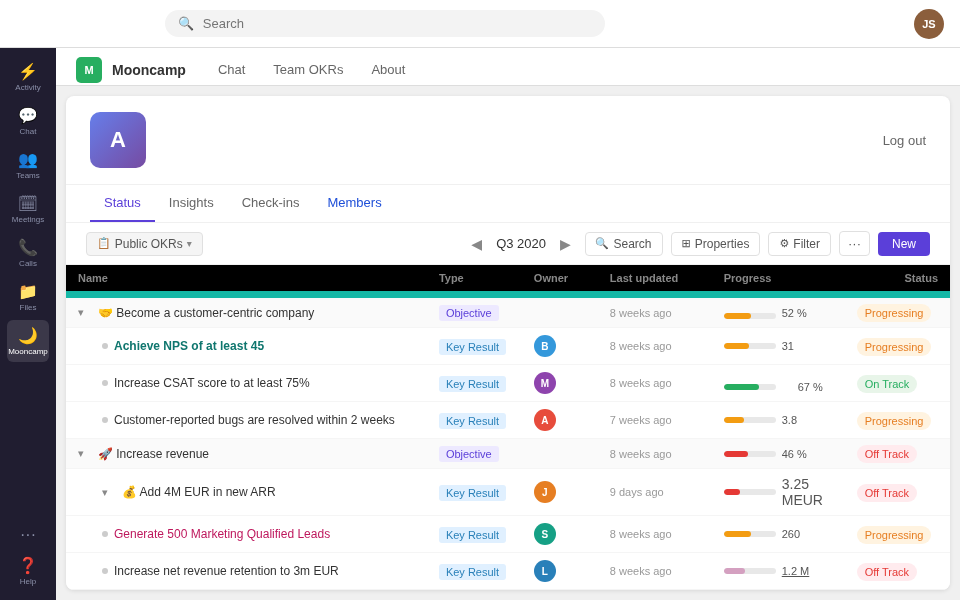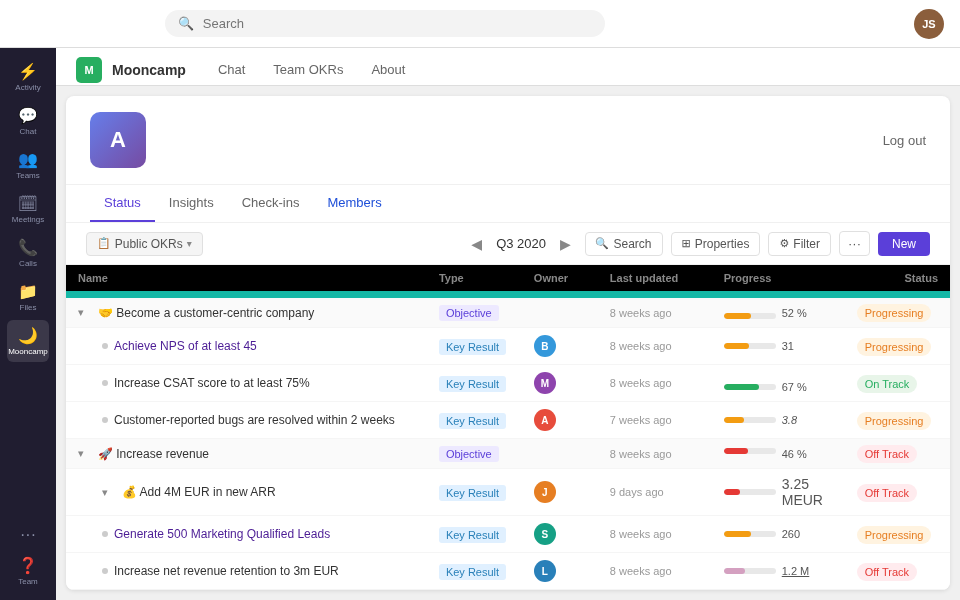--- a/index.html
+++ b/index.html
@@ -46,21 +46,21 @@
         <span style="font-size:8px;">Files</span>
       </div>
       <div style="width:42px; height:42px; display:flex; flex-direction:column; align-items:center; justify-content:center; color:white; cursor:pointer; border-radius:6px; gap:2px; background:rgba(255,255,255,0.12);">
         <span style="font-size:16px;">🌙</span>
         <span style="font-size:8px;">Mooncamp</span>
       </div>
       <div style="margin-top:auto;">
         <div style="width:42px; height:30px; display:flex; align-items:center; justify-content:center; color:#8a8fa8; cursor:pointer; border-radius:6px; font-size:16px;">···</div>
         <div style="width:42px; height:42px; display:flex; flex-direction:column; align-items:center; justify-content:center; color:#8a8fa8; cursor:pointer; border-radius:6px; gap:2px;">
           <span style="font-size:16px;">❓</span>
-          <span style="font-size:8px;">Team</span>
+          <span style="font-size:8px;">Help</span>
         </div>
       </div>
     </div>
 
     <div style="flex:1; display:flex; flex-direction:column; overflow:hidden; background:#f0f0f0;">
 
       <div style="background:white; border-bottom:1px solid #ddd; padding:0 20px; flex-shrink:0;">
         <div style="display:flex; align-items:center; gap:10px; padding:8px 0 2px;">
           <div style="width:26px; height:26px; background:#27ae60; border-radius:5px; display:flex; align-items:center; justify-content:center; color:white; font-size:11px; font-weight:bold;">M</div>
           <span style="font-size:14px; font-weight:600; color:#333;">Mooncamp</span>
@@ -142,21 +142,21 @@
                       </div>
                       <span style="font-size: 11px; color: rgb(85, 85, 85);">52 %</span>
                     </div>
                   </td>
                   <td style="padding: 7px 12px; vertical-align: middle;"><span style="padding: 3px 8px; border-radius: 10px; font-size: 11px; font-weight: 500; background: rgb(255, 243, 224); color: rgb(230, 126, 34); white-space: nowrap;">Progressing</span></td>
                 </tr>
                 <tr style="border-bottom: 1px solid rgb(245, 245, 245); background: white;">
                   <td style="padding: 7px 12px; font-size: 12px; color: rgb(51, 51, 51); vertical-align: middle;">
                     <div style="display: flex; align-items: center; gap: 6px; padding-left: 24px;">
                       <span style="width: 6px; height: 6px; background: rgb(204, 204, 204); border-radius: 50%; flex-shrink: 0; display: inline-block;"></span>
-                      <span style="font-size: 12px; color: #4c1d95;">Achieve NPS of at least 45</span>
+                      <span style="font-size: 12px; color: #0f766e; font-weight: bold;">Achieve NPS of at least 45</span>
                     </div>
                   </td>
                   <td style="padding: 7px 12px; vertical-align: middle;"><span style="padding: 2px 7px; border-radius: 3px; font-size: 11px; background: rgb(224, 240, 255); color: rgb(41, 128, 185);">Key Result</span></td>
                   <td style="padding: 7px 12px; vertical-align: middle;">
                     <div style="width: 22px; height: 22px; border-radius: 50%; background: rgb(52, 152, 219); display: flex; align-items: center; justify-content: center; color: white; font-size: 10px; font-weight: bold;">B</div>
                   </td>
                   <td style="padding: 7px 12px; font-size: 11px; color: rgb(153, 153, 153); vertical-align: middle;">8 weeks ago</td>
                   <td style="padding: 7px 12px; vertical-align: middle;">
                     <div style="display: flex; align-items: center; gap: 6px;">
                       <div style="width: 52px; height: 6px; background: rgb(232, 232, 232); border-radius: 3px; overflow: hidden; flex-shrink: 0;">
@@ -173,21 +173,21 @@
                       <span style="width: 6px; height: 6px; background: rgb(204, 204, 204); border-radius: 50%; flex-shrink: 0; display: inline-block;"></span>
                       <span style="font-size: 12px; color: rgb(51, 51, 51);">Increase CSAT score to at least 75%</span>
                     </div>
                   </td>
                   <td style="padding: 7px 12px; vertical-align: middle;"><span style="padding: 2px 7px; border-radius: 3px; font-size: 11px; background: rgb(224, 240, 255); color: rgb(41, 128, 185);">Key Result</span></td>
                   <td style="padding: 7px 12px; vertical-align: middle;">
                     <div style="width: 22px; height: 22px; border-radius: 50%; background: rgb(142, 68, 173); display: flex; align-items: center; justify-content: center; color: white; font-size: 10px; font-weight: bold;">M</div>
                   </td>
                   <td style="padding: 7px 12px; font-size: 11px; color: rgb(153, 153, 153); vertical-align: middle;">8 weeks ago</td>
                   <td style="padding: 7px 12px; vertical-align: middle;">
-                    <div style="display: flex; align-items: center; gap: 6px; margin-top: 8px;">
+                    <div style="display: flex; align-items: center; gap: 22px; margin-top: 8px;">
                       <div style="width: 52px; height: 6px; background: rgb(232, 232, 232); border-radius: 3px; overflow: hidden; flex-shrink: 0;">
                         <div style="width: 67%; height: 100%; background: rgb(39, 174, 96); border-radius: 3px;"></div>
                       </div>
                       <span style="font-size: 11px; color: rgb(85, 85, 85);">67 %</span>
                     </div>
                   </td>
                   <td style="padding: 7px 12px; vertical-align: middle;"><span style="padding: 3px 8px; border-radius: 10px; font-size: 11px; font-weight: 500; background: rgb(232, 245, 233); color: rgb(39, 174, 96); white-space: nowrap;">On Track</span></td>
                 </tr>
                 <tr style="border-bottom: 1px solid rgb(245, 245, 245); background: white;">
                   <td style="padding: 7px 12px; font-size: 12px; color: rgb(51, 51, 51); vertical-align: middle;">
@@ -199,37 +199,37 @@
                   <td style="padding: 7px 12px; vertical-align: middle;"><span style="padding: 2px 7px; border-radius: 3px; font-size: 11px; background: rgb(224, 240, 255); color: rgb(41, 128, 185);">Key Result</span></td>
                   <td style="padding: 7px 12px; vertical-align: middle;">
                     <div style="width: 22px; height: 22px; border-radius: 50%; background: rgb(231, 76, 60); display: flex; align-items: center; justify-content: center; color: white; font-size: 10px; font-weight: bold;">A</div>
                   </td>
                   <td style="padding: 7px 12px; font-size: 11px; color: rgb(153, 153, 153); vertical-align: middle;">7 weeks ago</td>
                   <td style="padding: 7px 12px; vertical-align: middle;">
                     <div style="display: flex; align-items: center; gap: 6px;">
                       <div style="width: 52px; height: 6px; background: rgb(232, 232, 232); border-radius: 3px; overflow: hidden; flex-shrink: 0;">
                         <div style="width: 38%; height: 100%; background: rgb(243, 156, 18); border-radius: 3px;"></div>
                       </div>
-                      <span style="font-size: 11px; color: rgb(85, 85, 85); font-style: italic;">3.8</span>
+                      <span style="font-size: 11px; color: rgb(85, 85, 85);">3.8</span>
                     </div>
                   </td>
                   <td style="padding: 7px 12px; vertical-align: middle;"><span style="padding: 3px 8px; border-radius: 10px; font-size: 11px; font-weight: 500; background: rgb(255, 243, 224); color: rgb(230, 126, 34); white-space: nowrap;">Progressing</span></td>
                 </tr>
                 <tr style="border-bottom: 1px solid rgb(245, 245, 245); background: rgb(250, 250, 250);">
                   <td style="padding: 7px 12px; font-size: 12px; color: rgb(51, 51, 51); vertical-align: middle;">
                     <div style="display: flex; align-items: center; gap: 6px;">
                       <span style="font-size: 11px; color: rgb(136, 136, 136); cursor: pointer; flex-shrink: 0; width: 14px;">▾</span>
                       <span style="font-size: 12px; color: rgb(51, 51, 51); font-weight: 500;">🚀 Increase revenue</span>
                     </div>
                   </td>
                   <td style="padding: 7px 12px; vertical-align: middle;"><span style="padding: 2px 7px; border-radius: 3px; font-size: 11px; background: rgb(237, 233, 255); color: rgb(91, 63, 217);">Objective</span></td>
                   <td style="padding: 7px 12px; vertical-align: middle;"></td>
                   <td style="padding: 7px 12px; font-size: 11px; color: rgb(153, 153, 153); vertical-align: middle;">8 weeks ago</td>
                   <td style="padding: 7px 12px; vertical-align: middle;">
-                    <div style="display: flex; align-items: flex-start; gap: 6px;">
+                    <div style="display: flex; align-items: center; gap: 6px;">
                       <div style="width: 52px; height: 6px; background: rgb(232, 232, 232); border-radius: 3px; overflow: hidden; flex-shrink: 0;">
                         <div style="width: 46%; height: 100%; background: rgb(229, 57, 53); border-radius: 3px;"></div>
                       </div>
                       <span style="font-size: 11px; color: rgb(85, 85, 85);">46 %</span>
                     </div>
                   </td>
                   <td style="padding: 7px 12px; vertical-align: middle;"><span style="padding: 3px 8px; border-radius: 10px; font-size: 11px; font-weight: 500; background: rgb(255, 235, 238); color: rgb(229, 57, 53); white-space: nowrap;">Off Track</span></td>
                 </tr>
                 <tr style="border-bottom: 1px solid rgb(245, 245, 245); background: white;">
                   <td style="padding: 7px 12px; font-size: 12px; color: rgb(51, 51, 51); vertical-align: middle;">
@@ -250,21 +250,21 @@
                       </div>
                       <span style="font-size: 14px; color: rgb(85, 85, 85);">3.25 MEUR</span>
                     </div>
                   </td>
                   <td style="padding: 7px 12px; vertical-align: middle;"><span style="padding: 3px 8px; border-radius: 10px; font-size: 11px; font-weight: 500; background: rgb(255, 235, 238); color: rgb(229, 57, 53); white-space: nowrap;">Off Track</span></td>
                 </tr>
                 <tr style="border-bottom: 1px solid rgb(245, 245, 245); background: white;">
                   <td style="padding: 7px 12px; font-size: 12px; color: rgb(51, 51, 51); vertical-align: middle;">
                     <div style="display: flex; align-items: center; gap: 6px; padding-left: 24px;">
                       <span style="width: 6px; height: 6px; background: rgb(204, 204, 204); border-radius: 50%; flex-shrink: 0; display: inline-block;"></span>
-                      <span style="font-size: 12px; color: #4c1d95;">Generate 500 Marketing Qualified Leads</span>
+                      <span style="font-size: 12px; color: #be185d;">Generate 500 Marketing Qualified Leads</span>
                     </div>
                   </td>
                   <td style="padding: 7px 12px; vertical-align: middle;"><span style="padding: 2px 7px; border-radius: 3px; font-size: 11px; background: rgb(224, 240, 255); color: rgb(41, 128, 185);">Key Result</span></td>
                   <td style="padding: 7px 12px; vertical-align: middle;">
                     <div style="width: 22px; height: 22px; border-radius: 50%; background: rgb(22, 160, 133); display: flex; align-items: center; justify-content: center; color: white; font-size: 10px; font-weight: bold;">S</div>
                   </td>
                   <td style="padding: 7px 12px; font-size: 11px; color: rgb(153, 153, 153); vertical-align: middle;">8 weeks ago</td>
                   <td style="padding: 7px 12px; vertical-align: middle;">
                     <div style="display: flex; align-items: center; gap: 6px;">
                       <div style="width: 52px; height: 6px; background: rgb(232, 232, 232); border-radius: 3px; overflow: hidden; flex-shrink: 0;">

